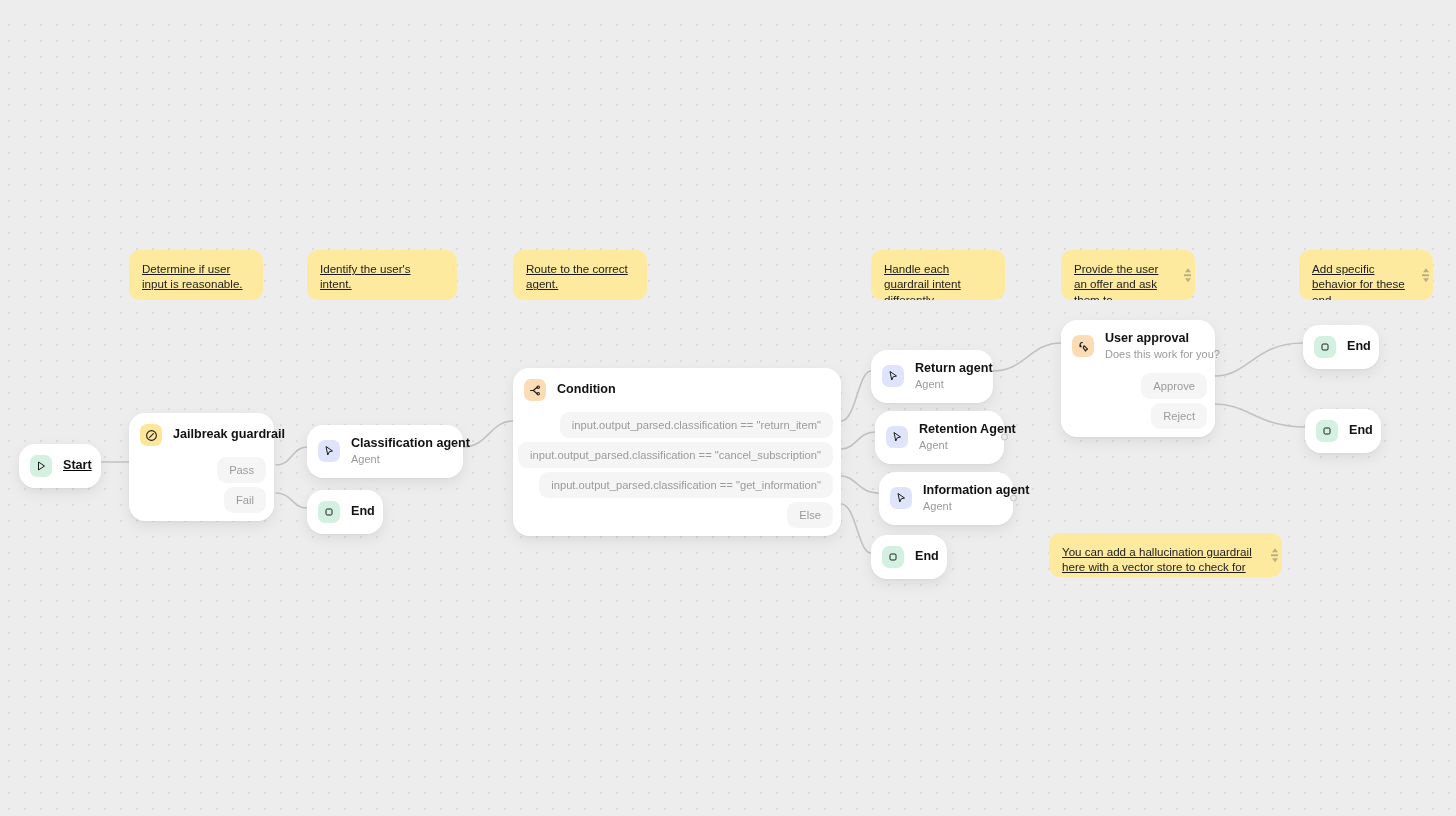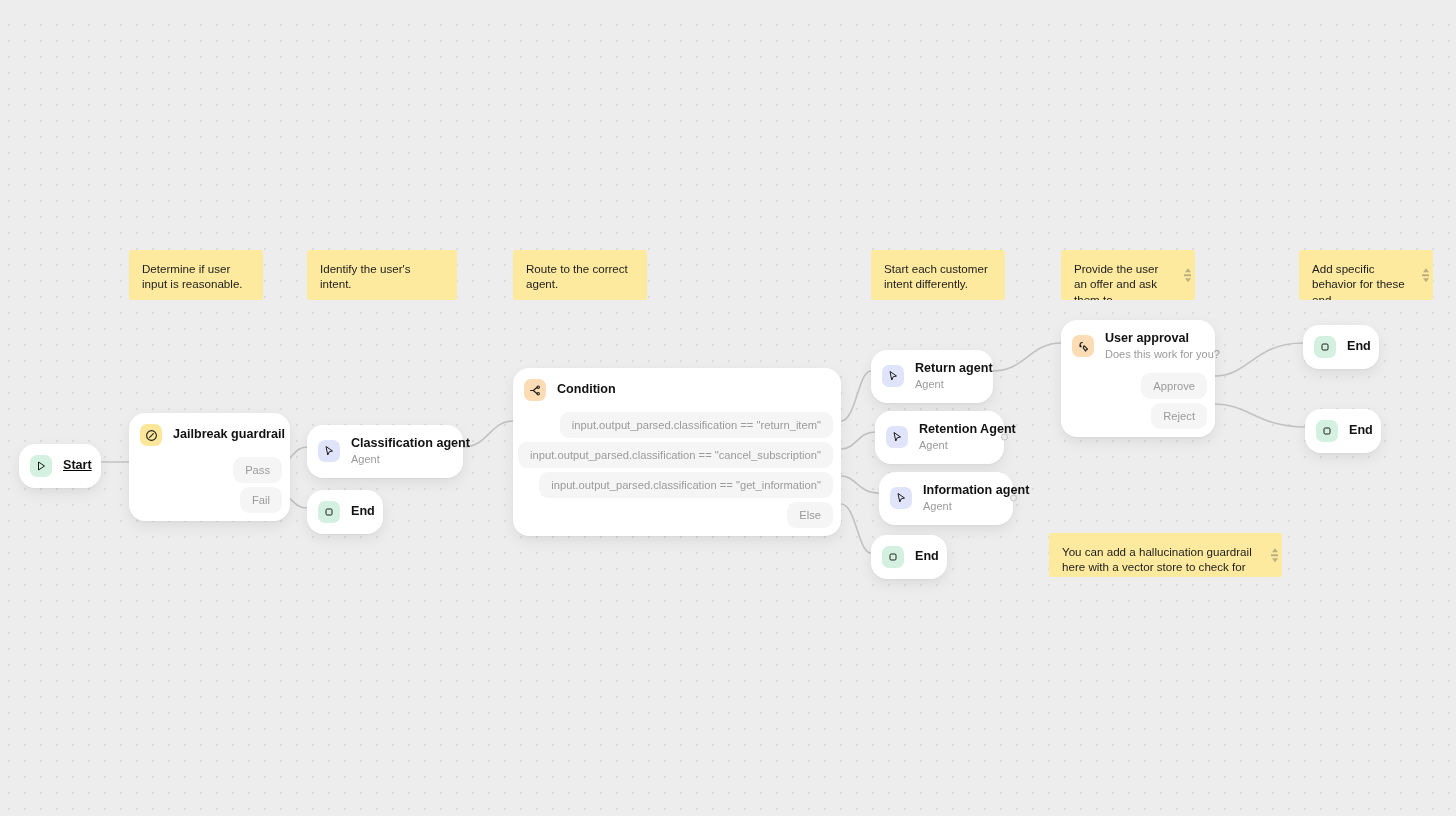--- a/index.html
+++ b/index.html
@@ -135,27 +135,28 @@
     border-radius: 50%;
     background: #ededed;
     border: 1.3px solid #c6c6c6;
     box-sizing: border-box;
   }
 
   
   .sticky {
     position: absolute;
     background: #fdea9f;
-    border-radius: 2px;
+    border-radius: 11px;
     box-sizing: border-box;
     padding: 11px 13px;
     font-size: 11.6px;
     line-height: 1.33;
     color: #1c1c1c;
     overflow: hidden;
+    text-decoration: underline;
   }
   .sticky-text { display: block; }
 
   .sticky-scroll {
     position: absolute;
     right: 4px;
     top: 50%;
     transform: translateY(-50%);
     display: flex;
     flex-direction: column;
@@ -212,21 +213,21 @@
 
   <div class="sticky" style="left:307px; top:250px; width:150px; height:50px;">
     <span class="sticky-text">Identify the user's intent.</span>
   </div>
 
   <div class="sticky" style="left:513px; top:250px; width:134px; height:50px;">
     <span class="sticky-text">Route to the correct agent.</span>
   </div>
 
   <div class="sticky" style="left:871px; top:250px; width:134px; height:50px;">
-    <span class="sticky-text">Start each customer intent differently.</span>
+    <span class="sticky-text">Handle each guardrail intent differently.</span>
   </div>
 
   <div class="sticky" style="left:1299px; top:250px; width:134px; height:50px; padding-right:22px;">
     <span class="sticky-text">Add specific behavior for these end</span>
     <span class="sticky-scroll">
       <span class="arrow up"></span>
       <span class="bar"></span>
       <span class="arrow down"></span>
     </span>
   </div>
@@ -255,21 +256,21 @@
         <svg width="12" height="12" viewBox="0 0 24 24" fill="none" stroke="#1c1c1c" stroke-width="2" stroke-linejoin="round">
             <path d="M7 4l12 8-12 8z"></path>
           </svg>
       </span>
       <span class="node-title-wrap">
         <span class="node-title">Start</span>
       </span>
     </div>
   </div>
 
-  <div class="node" style="left:129px; top:413px; width:161px;">
+  <div class="node" style="left:129px; top:413px; width:145px;">
     <div class="node-head">
       <span class="node-icon icon-yellow">
         <svg width="13" height="13" viewBox="0 0 24 24" fill="none" stroke="#1c1c1c" stroke-width="2" stroke-linecap="round" stroke-linejoin="round">
           <circle cx="12" cy="12" r="9"></circle>
             <path d="M15.5 8.5l-7 7"></path>
         </svg>
       </span>
       <span class="node-title-wrap">
         <span class="node-title">Jailbreak guardrail</span>
       </span>

